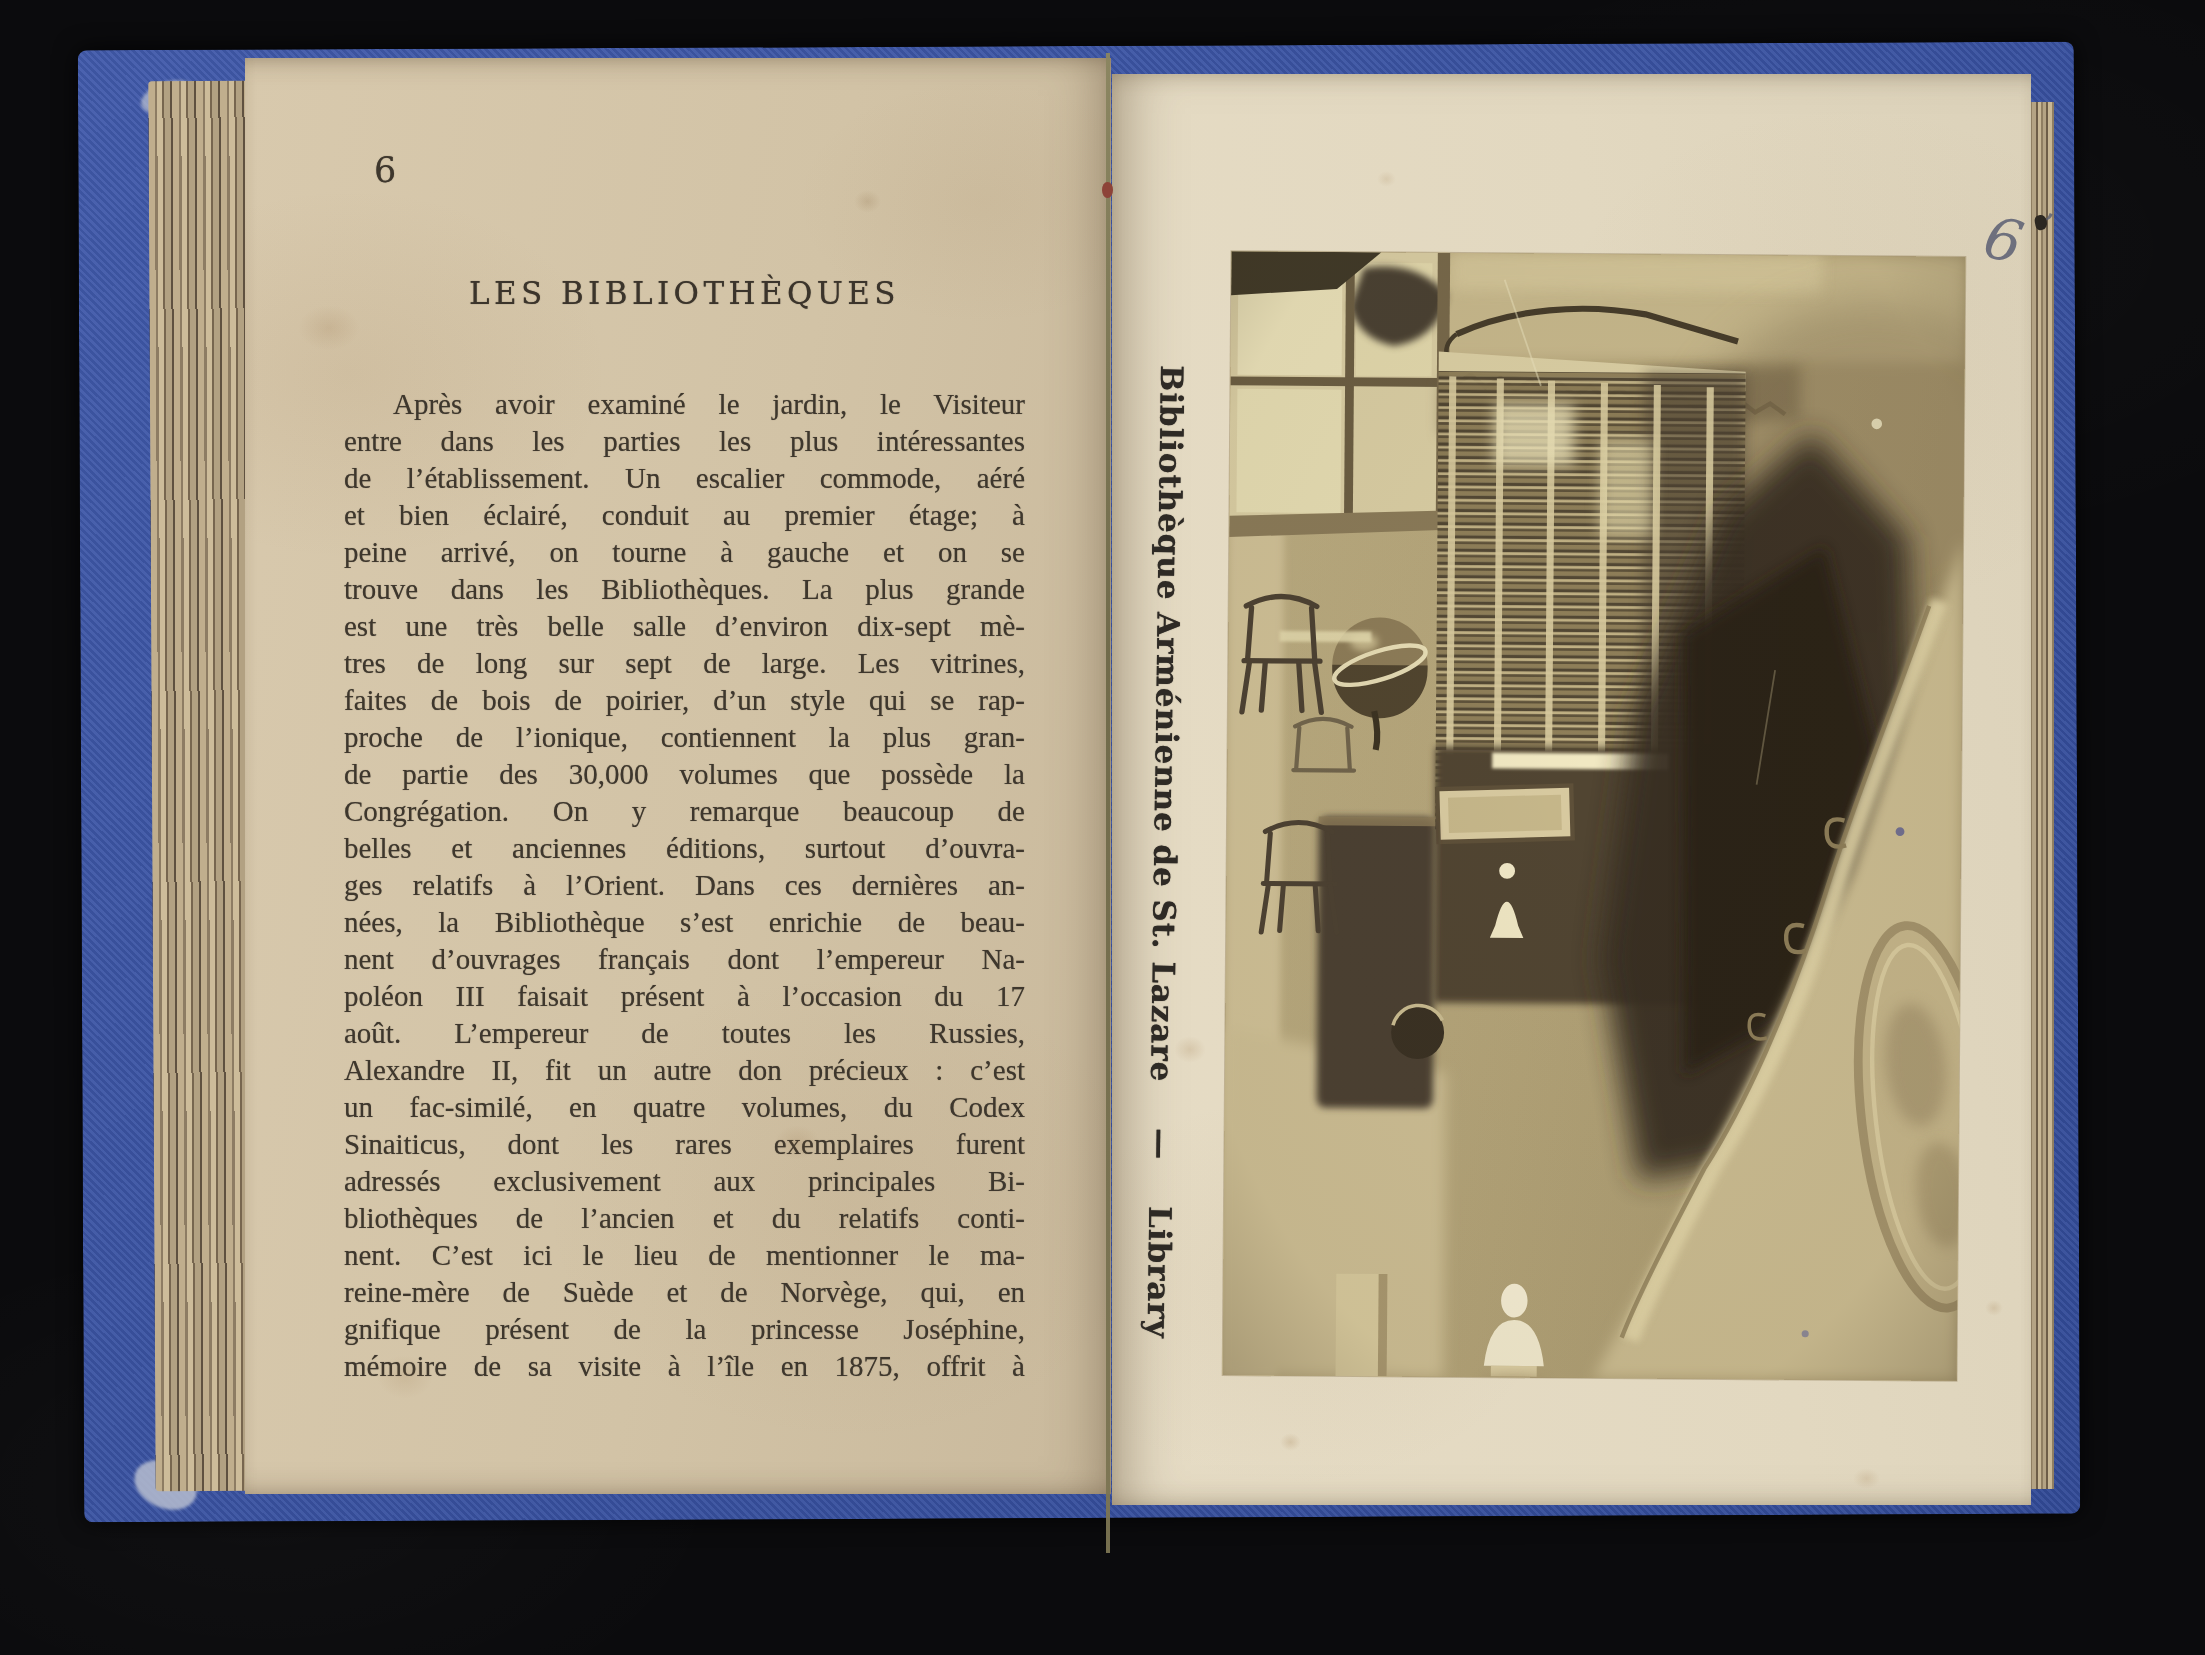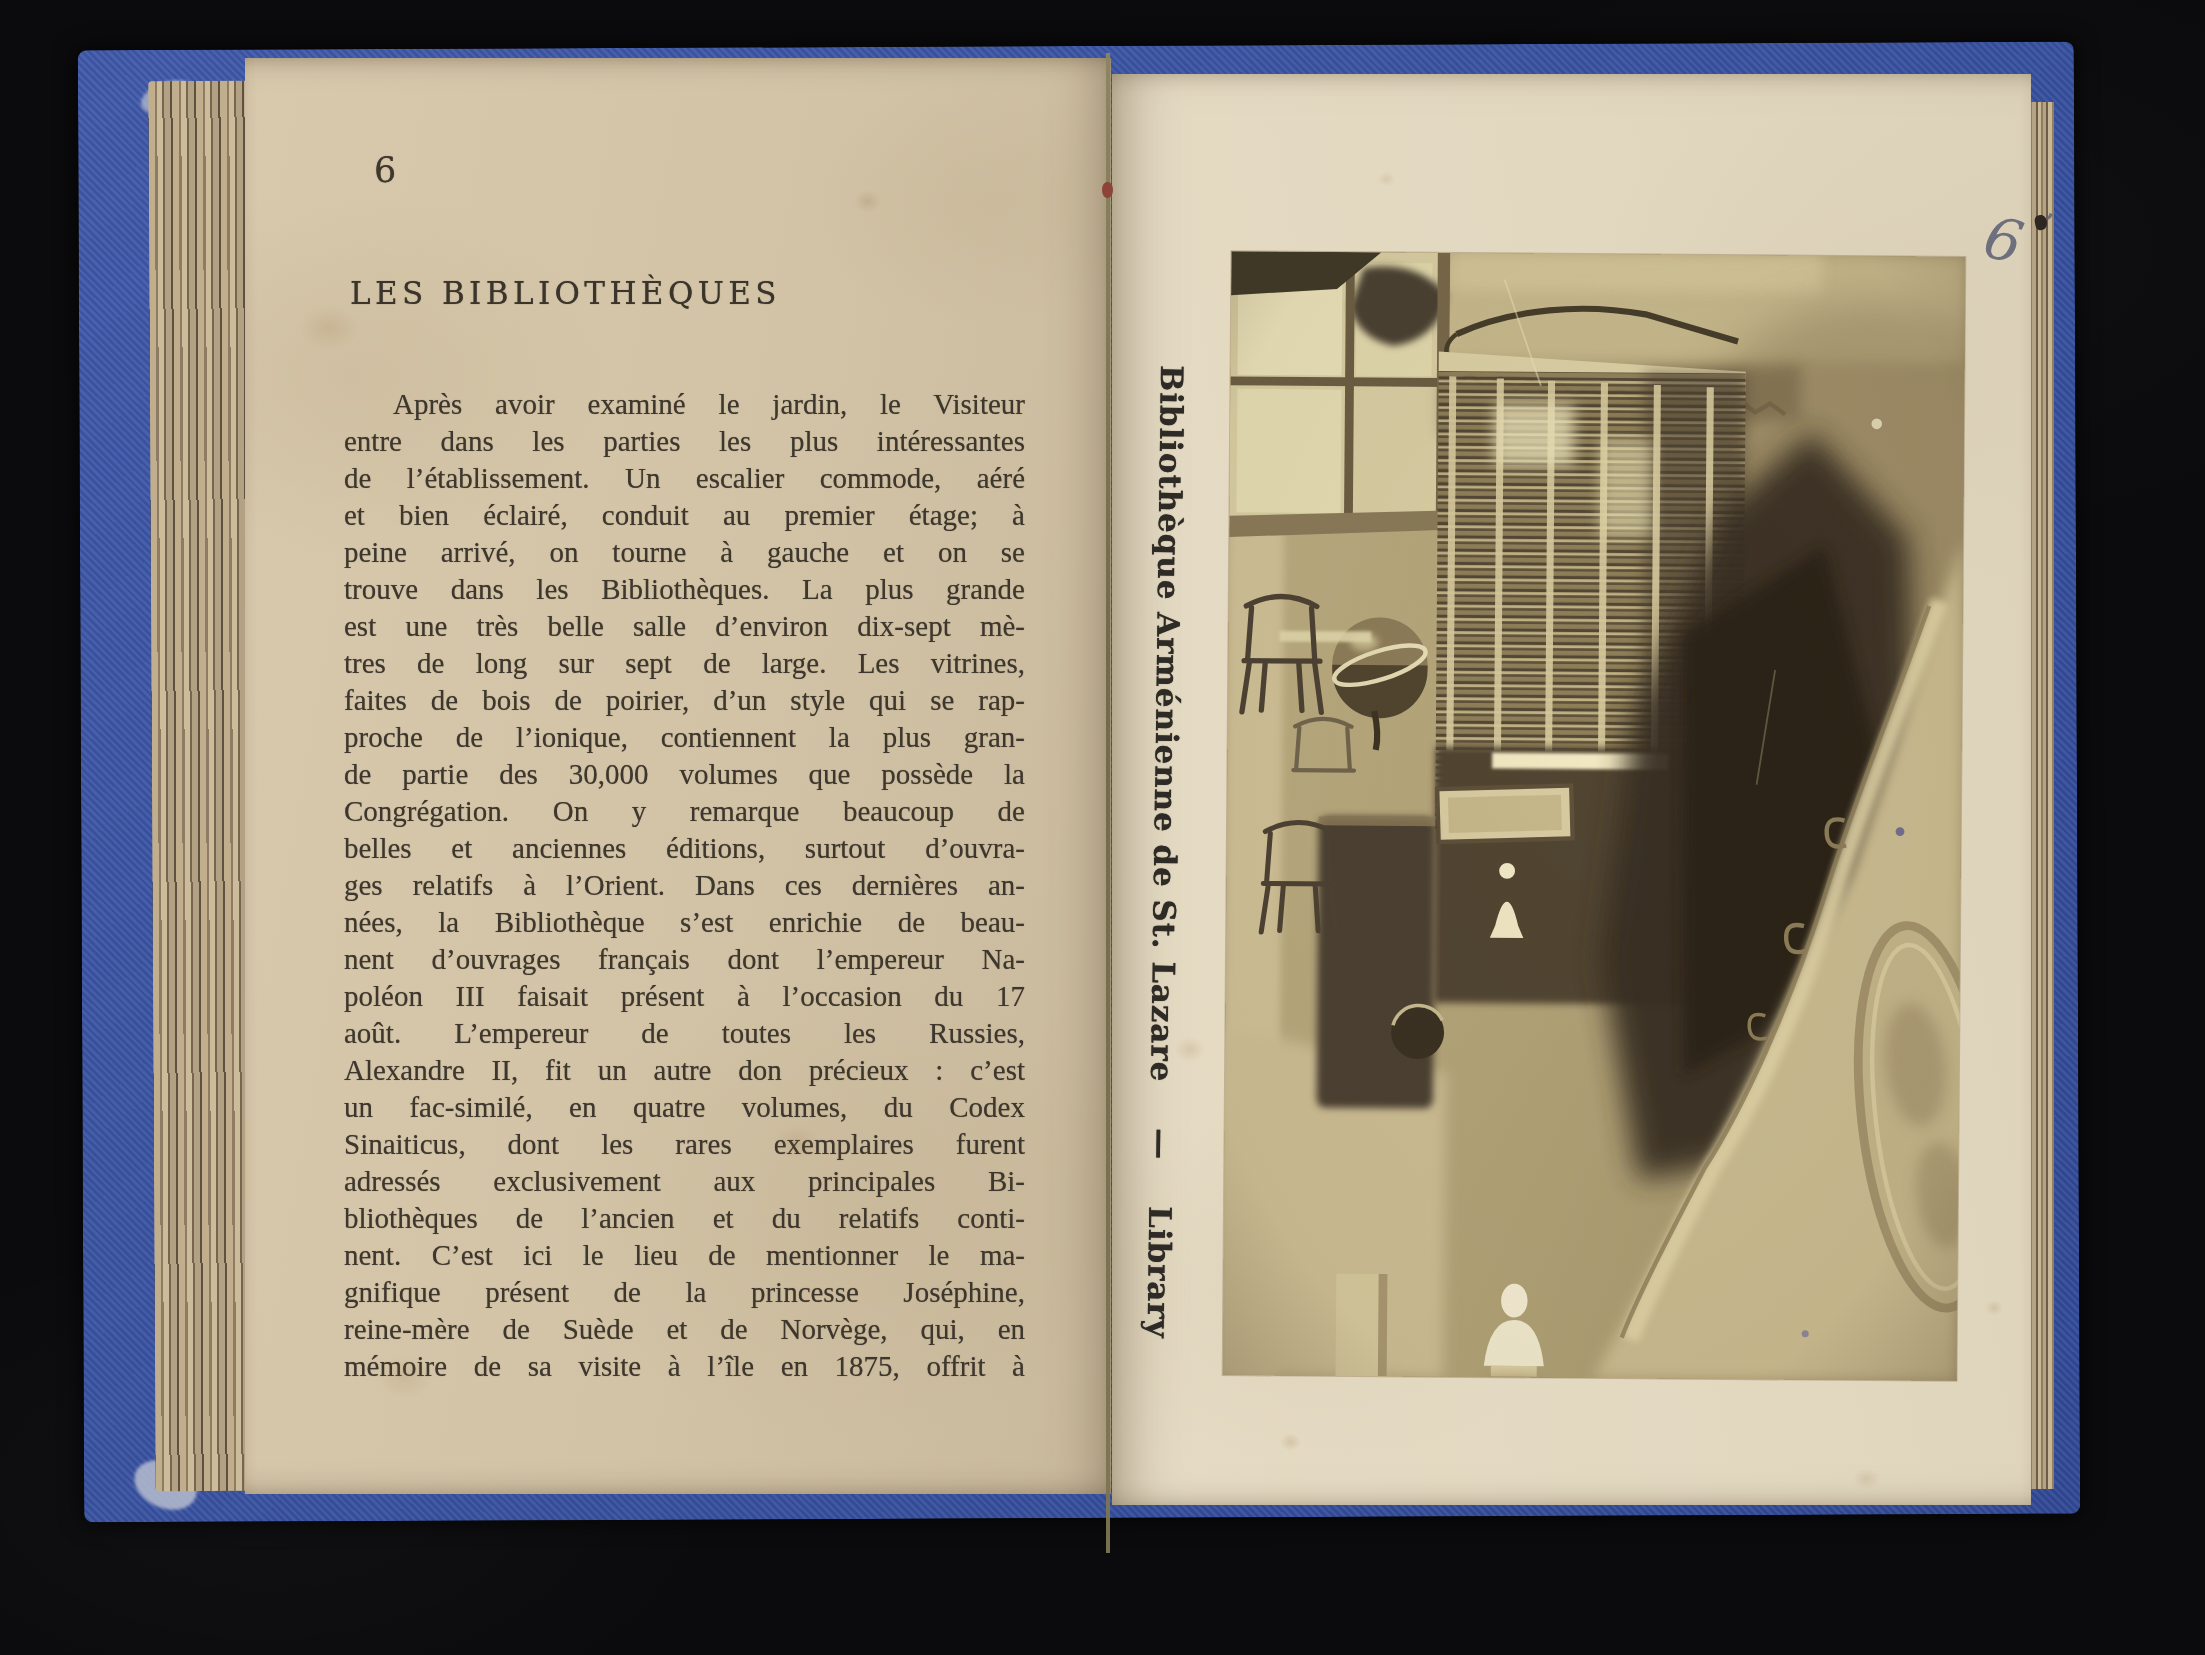--- a/index.html
+++ b/index.html
@@ -41,21 +41,21 @@
     box-shadow:inset 39px 0 58px -30px rgba(95,78,52,0.5), inset 0 12.4px 21px -14px rgba(95,78,52,0.4), inset 0 -14px 23px -16px rgba(95,78,52,0.4);}
   .fox{position:absolute;border-radius:50%;pointer-events:none;}
   
   #thread{position:absolute;left:1106px;top:53px;width:3.5px;height:1500px;
           background:linear-gradient(#8a8560,#6e6848 40%,#7c7553);opacity:.95;}
   #thread-knot{position:absolute;left:1102px;top:182px;width:10.6px;height:16px;border-radius:50%;
           background:#8d4338;}
   
   #folio-left{position:absolute;left:129px;top:92px;font-size:35px;color:#3e372d;
           text-shadow:0 0 0.9px rgba(62,55,45,.7);}
-  #running-head{position:absolute;left:105px;top:217px;width:681px;text-align:left;
+  #running-head{position:absolute;left:99px;top:217px;width:681px;text-align:center;
           font-size:31px;letter-spacing:4.4px;color:#3b342b;text-shadow:0 0 0.9px rgba(59,52,43,.75);}
   #body-text{position:absolute;left:99px;top:328px;width:681px;color:#3e372d;
           font-size:29px;line-height:37px;text-shadow:0 0 0.9px rgba(62,55,45,.6);}
   #body-text .line{text-align:justify;text-align-last:justify;white-space:nowrap;font-family:Liberation Serif, serif;}
   #body-text .line.indent{padding-left:49px;}
   
   #plate-caption{position:absolute;left:44px;top:291px;height:1041px;writing-mode:vertical-rl;
           line-height:1;font-weight:bold;font-size:31px;letter-spacing:0.9px;color:#2e2a25;
           text-shadow:0 0 0.9px rgba(46,42,37,.8);transform:rotate(0.8deg);transform-origin:top left;}
   #plate-caption .sep{margin-top:46px;margin-bottom:46px;}
@@ -103,22 +103,22 @@
       <div class="line">nées, la Bibliothèque s’est enrichie de beau-</div>
       <div class="line">nent d’ouvrages français dont l’empereur Na-</div>
       <div class="line">poléon III faisait présent à l’occasion du 17</div>
       <div class="line">août. L’empereur de toutes les Russies,</div>
       <div class="line">Alexandre II, fit un autre don précieux : c’est</div>
       <div class="line">un fac-similé, en quatre volumes, du Codex</div>
       <div class="line">Sinaiticus, dont les rares exemplaires furent</div>
       <div class="line">adressés exclusivement aux principales Bi-</div>
       <div class="line">bliothèques de l’ancien et du relatifs conti-</div>
       <div class="line">nent. C’est ici le lieu de mentionner le ma-</div>
+      <div class="line">reine-mère de Suède et de Norvège, qui, en</div>
       <div class="line">gnifique présent de la princesse Joséphine,</div>
-      <div class="line">reine-mère de Suède et de Norvège, qui, en</div>
       <div class="line">mémoire de sa visite à l’île en 1875, offrit à</div>
     </div>
     <div class="fox" style="left:53px;top:247px;width:62px;height:46px;background:radial-gradient(rgba(140,100,55,.14),transparent 70%);"></div>
     <div class="fox" style="left:529px;top:1067px;width:46px;height:35px;background:radial-gradient(rgba(140,100,55,.14),transparent 70%);"></div>
     <div class="fox" style="left:132px;top:1297px;width:56px;height:44px;background:radial-gradient(rgba(140,100,55,.12),transparent 70%);"></div>
     <div class="fox" style="left:609px;top:132px;width:26.5px;height:23px;background:radial-gradient(rgba(120,85,45,.16),transparent 70%);"></div>
   </div>
 
   <div id="right-page">
 

